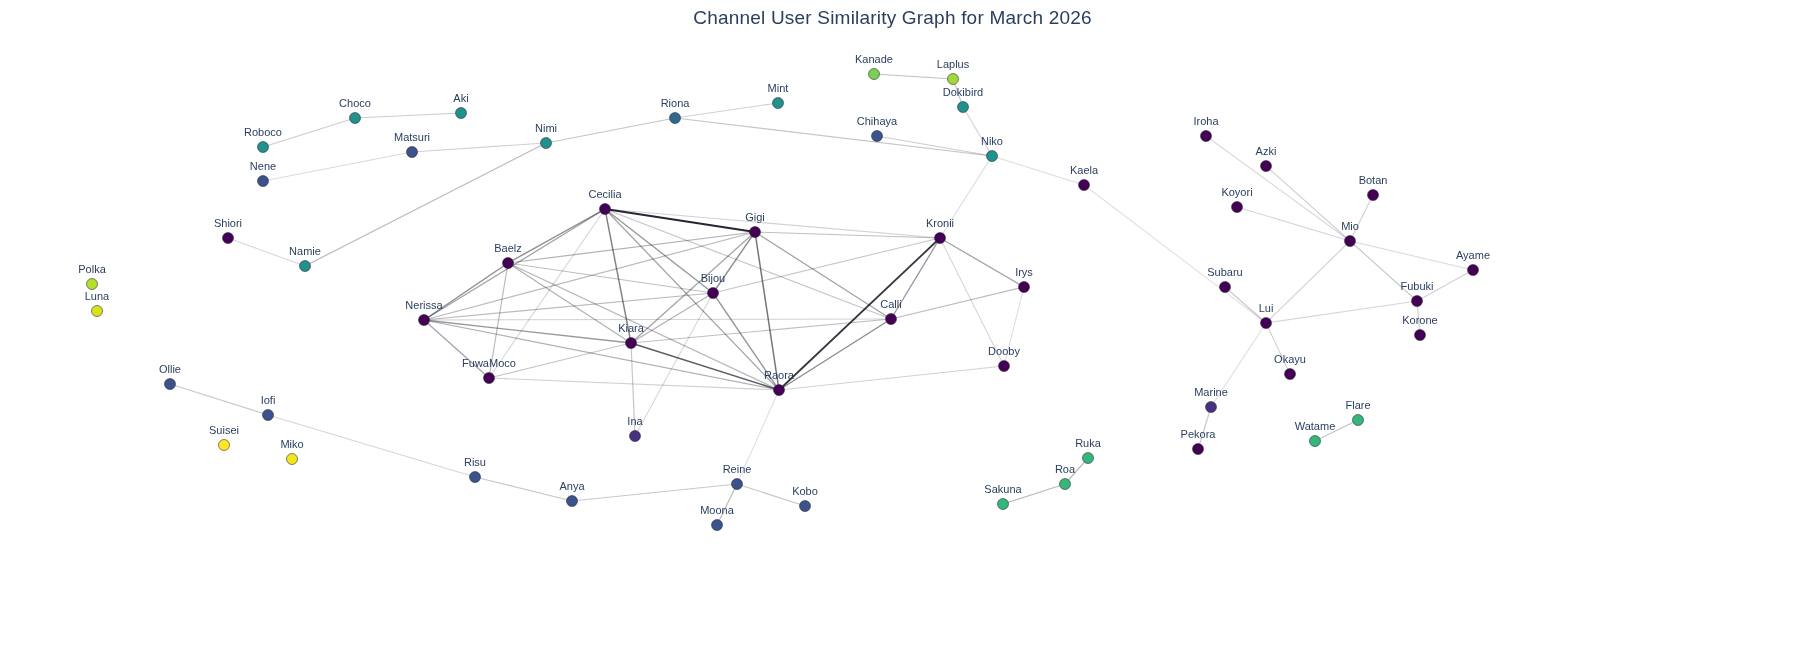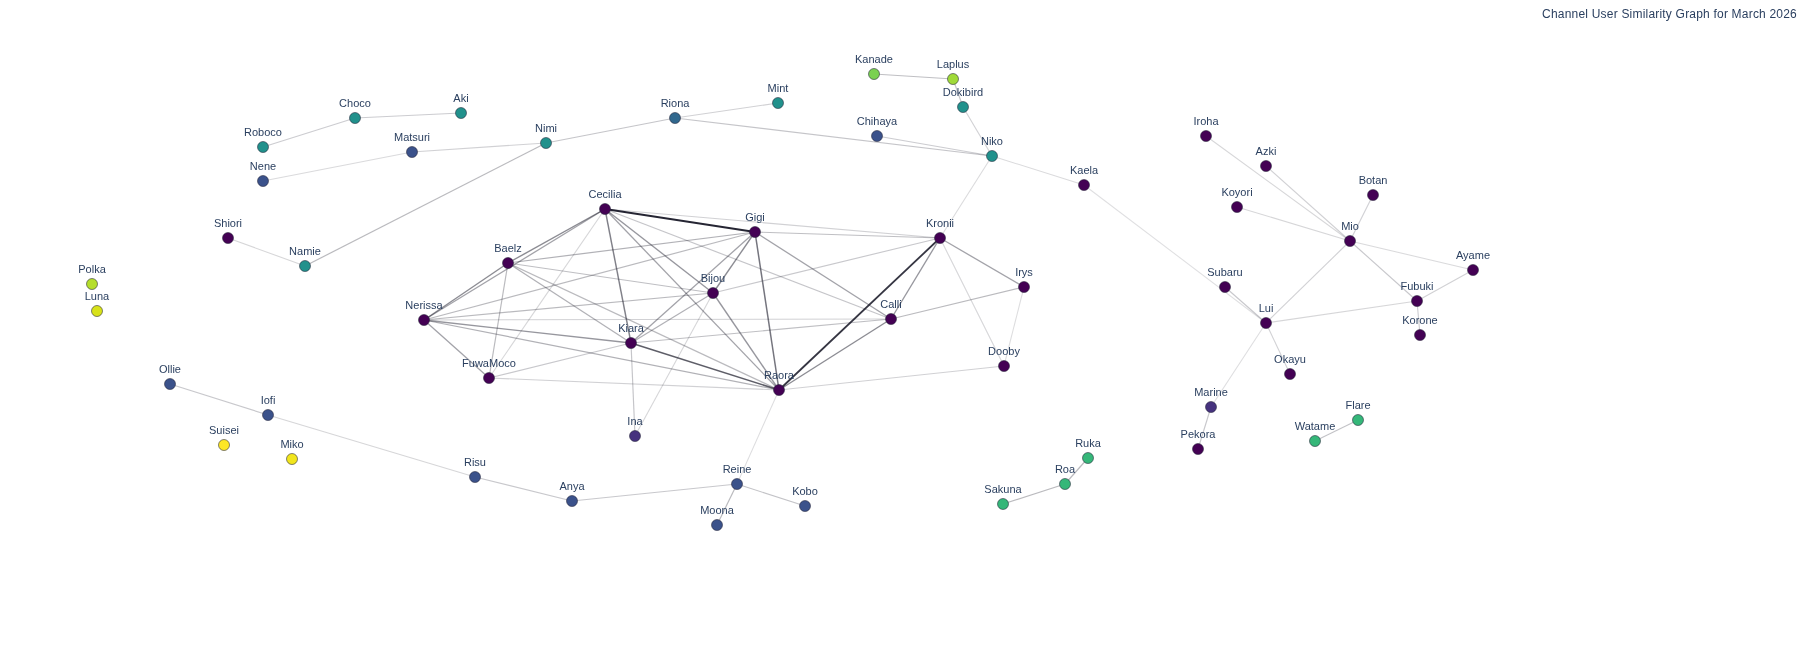--- a/index.html
+++ b/index.html
@@ -14,23 +14,23 @@
   .figure {
     position: relative;
     width: 1801px;
     height: 654px;
     background: #ffffff;
   }
   .chart-title {
     position: absolute;
     top: 7px;
     left: 0;
-    right: 4px;
-    text-align: right;
-    font-size: 12px;
+    right: 16px;
+    text-align: center;
+    font-size: 19px;
     color: #2a3f5f;
     letter-spacing: 0.2px;
     z-index: 2;
   }
   #graph-svg {
     position: absolute;
     top: 0;
     left: 0;
     width: 1801px;
     height: 654px;

